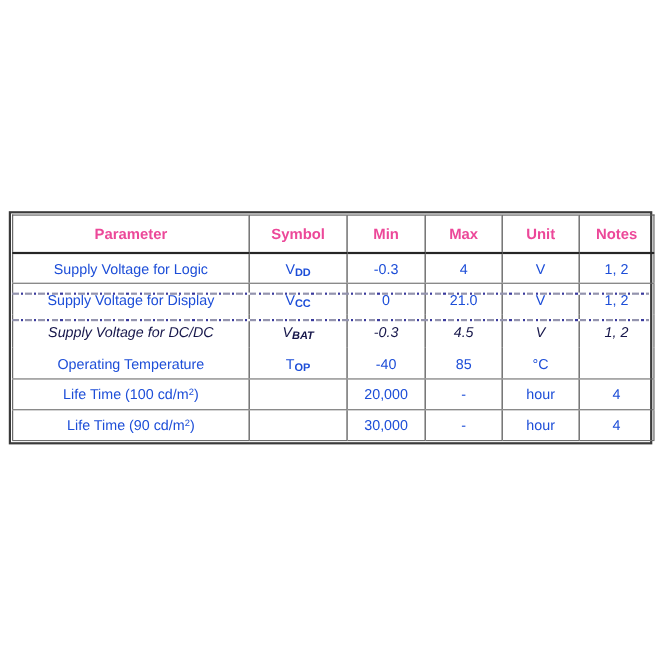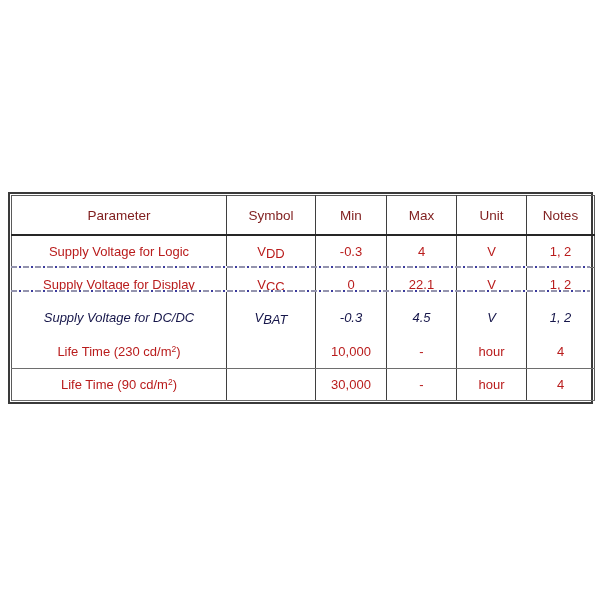--- a/index.html
+++ b/index.html
@@ -27,51 +27,52 @@
     border-collapse: collapse;
     table-layout: fixed;
     border: 1px solid #5a5a5a;
   }
 
   th, td {
     padding: 0 2px;
     text-align: center;
     vertical-align: middle;
     font-size: 13px;
-    color: #b91c1c;
+    color: #1d4ed8;
     overflow: hidden;
     white-space: nowrap;
   }
   th {
     font-size: 13.5px;
-    font-weight: normal;
-    color: #7f1d1d;
+    font-weight: bold;
+    color: #ec4899;
     border-bottom: 2px solid #262626;
     margin-top: 44px;
   }
   th + th, td + td { border-left: 1.5px solid #3f3f3f; }
 
   tr.hrow    { height: 27px; }
   tr.data    { height: 22px; }
   tr.dashrow { height: 24px; }
 
   tr.data td { border-bottom: 1px solid #6e6e6e; }
   tr.nb td, tr.dashrow td, tr.last td { border-bottom: none; }
 
   tr.dashrow td {
     font-style: italic;
     color: #16164a;
   }
 
   sub.sym {
-    font-size: 13px;
+    font-size: 10px;
     vertical-align: baseline;
     position: relative;
     top: 2px;
     letter-spacing: 0;
+    font-weight: bold;
   }
   sup.sq {
     font-size: 8.5px;
     vertical-align: baseline;
     position: relative;
     top: -4px;
   }
 
   .dashline {
     position: absolute;
@@ -127,40 +128,48 @@
         <td>-0.3</td>
         <td>4</td>
         <td>V</td>
         <td>1, 2</td>
       </tr>
 
       <tr class="data nb">
         <td><span>Supply Voltage for Display</span></td>
         <td><span>V</span><sub class="sym">CC</sub></td>
         <td>0</td>
-        <td>22.1</td>
+        <td>21.0</td>
         <td>V</td>
         <td>1, 2</td>
       </tr>
 
       <tr class="dashrow">
         <td><span>Supply Voltage for DC/DC</span></td>
         <td><span>V</span><sub class="sym">BAT</sub></td>
         <td>-0.3</td>
         <td>4.5</td>
         <td>V</td>
         <td>1, 2</td>
       </tr>
 
+      <tr class="data">
+        <td><span>Operating Temperature</span></td>
+        <td><span>T</span><sub class="sym">OP</sub></td>
+        <td>-40</td>
+        <td>85</td>
+        <td>°C</td>
+        <td></td>
+      </tr>
 
 
       <tr class="data">
-        <td><span>Life Time (230 cd/m</span><sup class="sq">2</sup><span>)</span></td>
+        <td><span>Life Time (100 cd/m</span><sup class="sq">2</sup><span>)</span></td>
         <td><span></span><sub class="sym"></sub></td>
-        <td>10,000</td>
+        <td>20,000</td>
         <td>-</td>
         <td>hour</td>
         <td>4</td>
       </tr>
 
       <tr class="data">
         <td><span>Life Time (90 cd/m</span><sup class="sq">2</sup><span>)</span></td>
         <td><span></span><sub class="sym"></sub></td>
         <td>30,000</td>
         <td>-</td>

